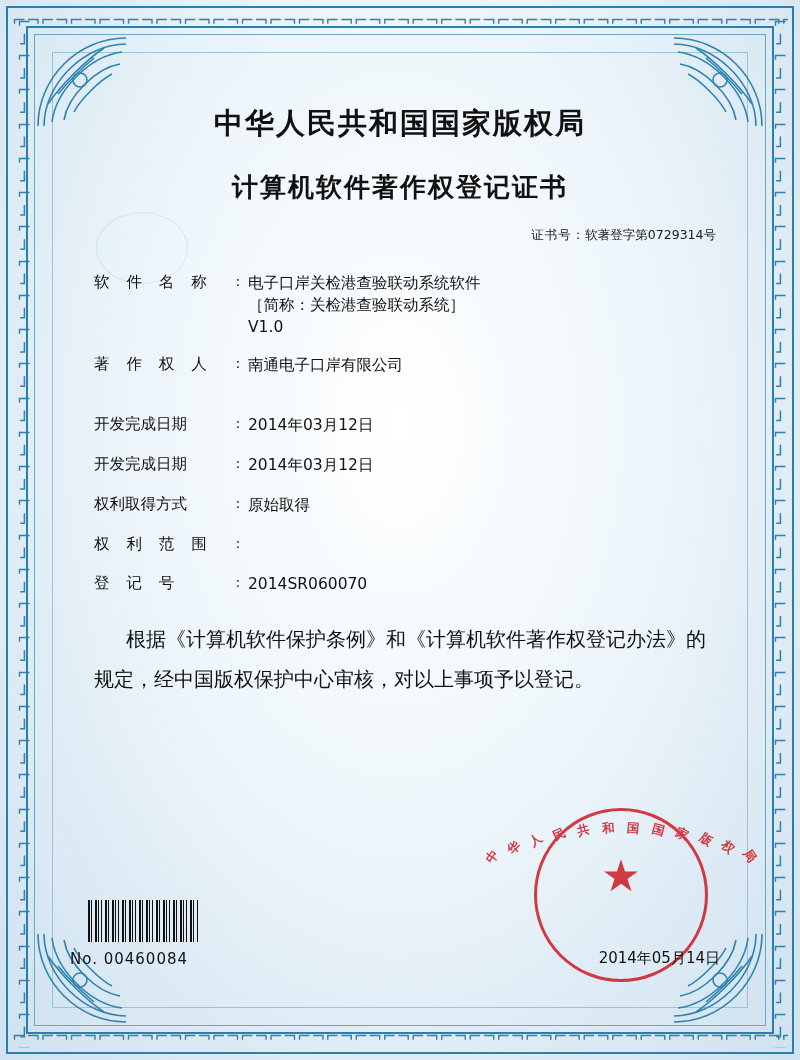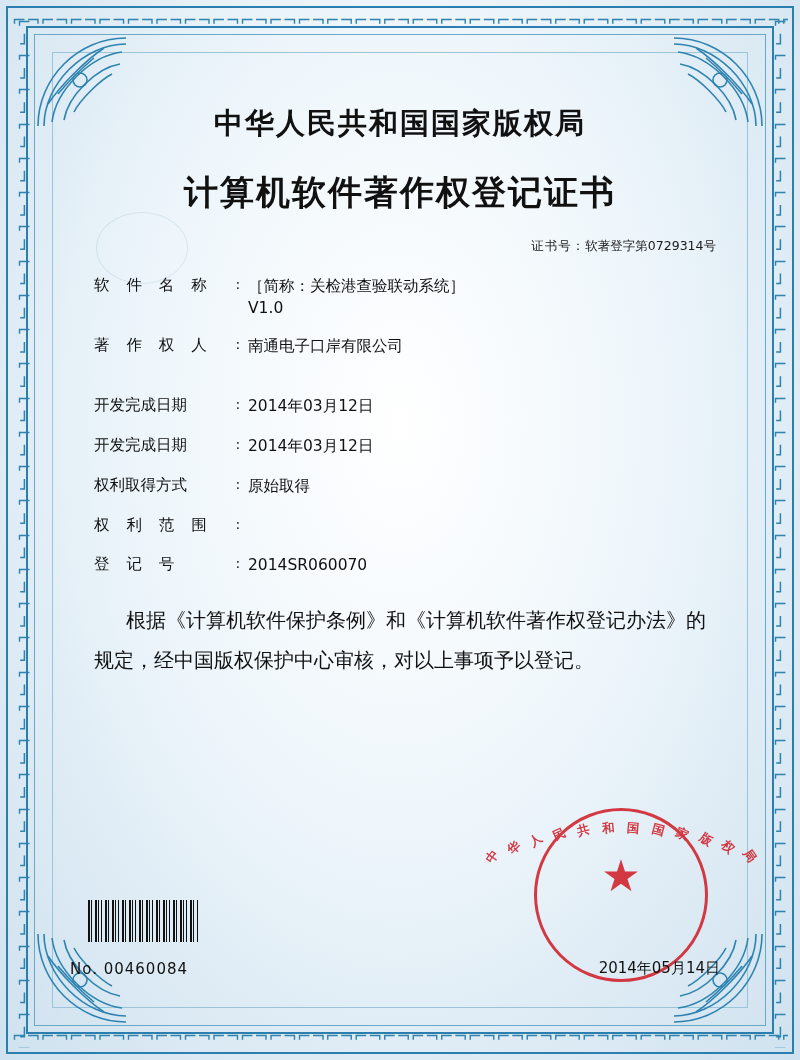--- a/index.html
+++ b/index.html
@@ -94,41 +94,41 @@
     text-align: center;
     font-size: 29px;
     font-weight: bold;
     letter-spacing: 2px;
     color: #111111;
     margin-top: 26px;
     font-family: "DejaVu Serif", serif;
   }
   .title-sub {
     text-align: center;
-    font-size: 34px;
+    font-size: 26px;
     font-weight: bold;
     letter-spacing: 2px;
     color: #111111;
     margin-top: 26px;
     font-family: "DejaVu Serif", serif;
   }
 
   .cert-no {
     margin-top: 22px;
     text-align: right;
     font-size: 12.5px;
     color: #1a1a1a;
     padding-right: 14px;
     font-family: "DejaVu Sans", sans-serif;
   }
   .cert-no .label { letter-spacing: 1px; }
   .cert-no .value { letter-spacing: 0px; }
 
   .fields {
-    margin-top: 20px;
+    margin-top: 28px;
     padding-left: 24px;
   }
   .field-row {
     display: flex;
     align-items: flex-start;
     margin-bottom: 16px;
     font-size: 15.5px;
     color: #111111;
   }
   .field-label {
@@ -229,21 +229,21 @@
     font-weight: bold;
     line-height: 19px;
     font-family: "DejaVu Sans", sans-serif;
   }
 
   
   .footer {
     position: absolute;
     left: 70px;
     right: 70px;
-    bottom: 82px;
+    bottom: 92px;
     display: flex;
     justify-content: space-between;
     align-items: flex-end;
     font-size: 15px;
     color: #111;
     font-family: "DejaVu Sans", sans-serif;
   }
   .footer .no { letter-spacing: 1px; }
   .footer .date { letter-spacing: 0px; padding-right: 10px; margin-left: 32px; }
 
@@ -331,20 +331,21 @@
     <div class="cert-no">
       <span class="label">证书号：</span><span class="value">软著登字第0729314号</span>
     </div>
 
     <div class="fields">
 
       <div class="field-row">
         <div class="field-label spaced">软 件 名 称</div>
         <div class="field-colon">:</div>
         <div class="field-value">
+          <span class="line1">电子口岸关检港查验联动系统软件</span>
           <span class="line2">［简称：关检港查验联动系统］</span>
           <span class="line3">V1.0</span>
         </div>
       </div>
 
       <div class="field-row">
         <div class="field-label spaced">著 作 权 人</div>
         <div class="field-colon">:</div>
         <div class="field-value">南通电子口岸有限公司</div>
       </div>

